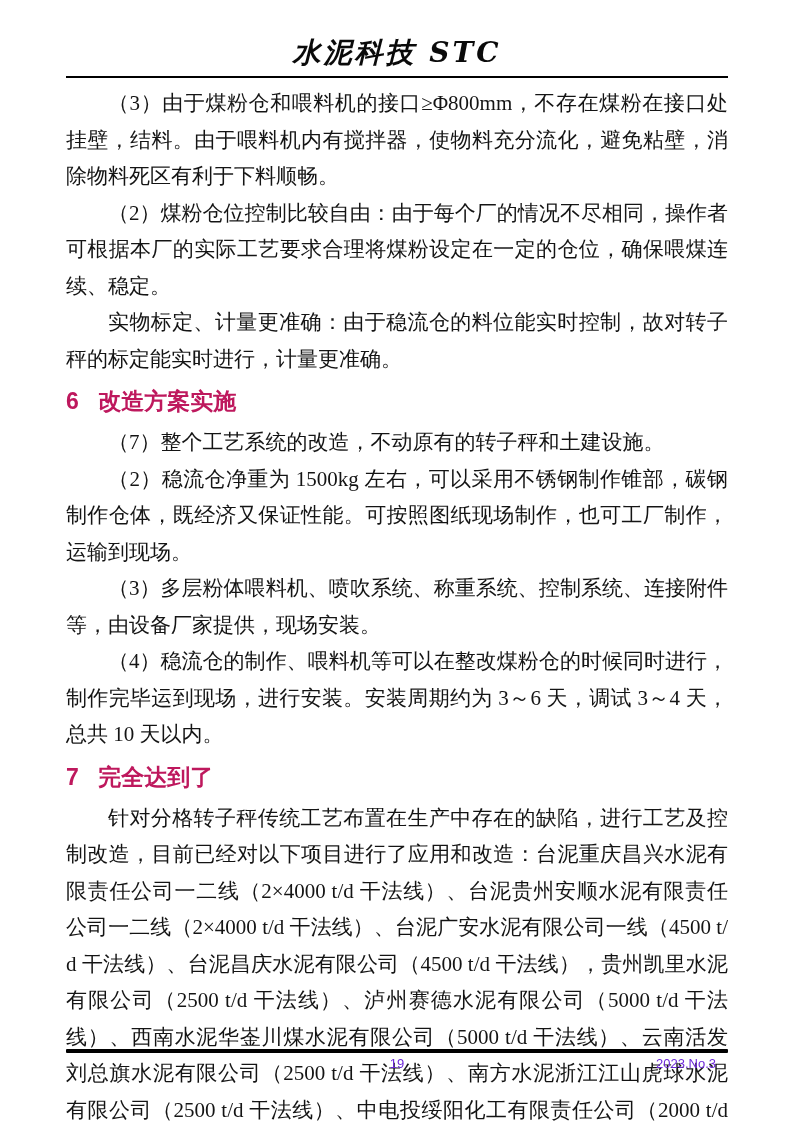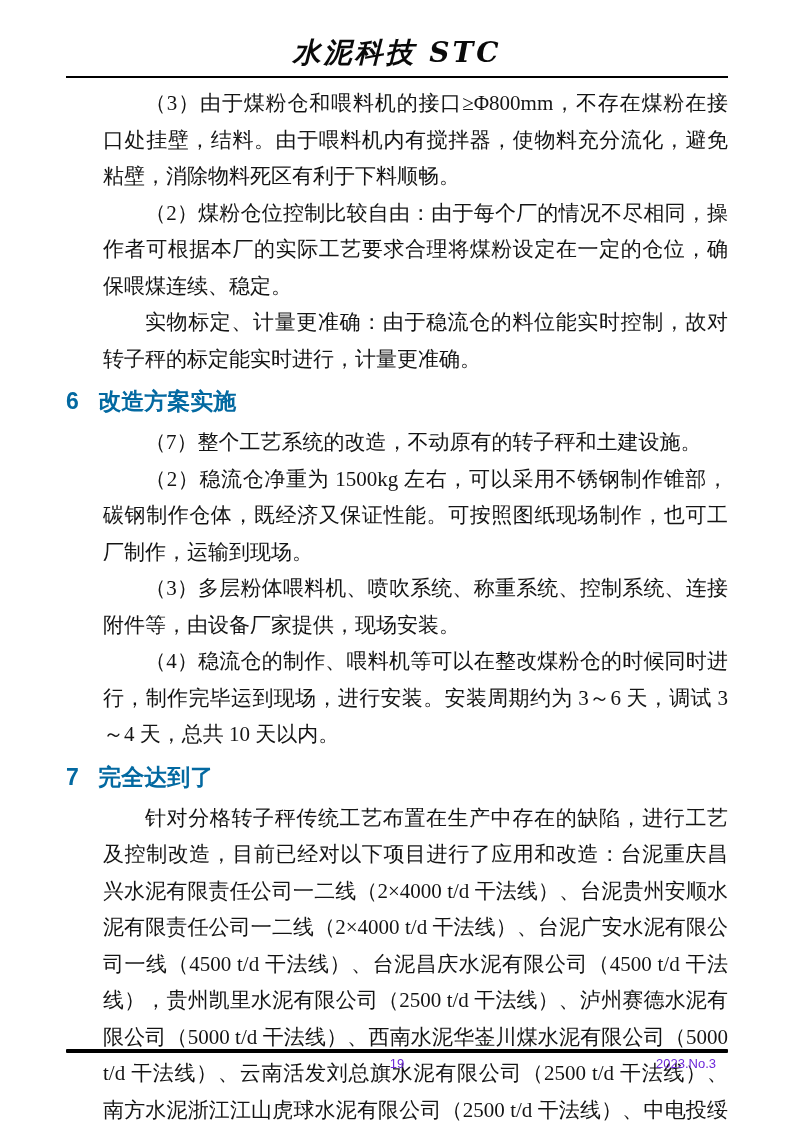--- a/index.html
+++ b/index.html
@@ -44,30 +44,29 @@
     margin-top: 7px;
     font-size: 21px;
     line-height: 36.5px;
     text-align: justify;
     text-justify: inter-ideograph;
   }
 
   .body-text p {
     text-indent: 2em;
     word-break: break-all;
-    margin-left: 37px;
   }
 
   .section-heading {
     font-family: "Liberation Sans", "DejaVu Sans", sans-serif;
     font-weight: bold;
     font-size: 23px;
     line-height: 40px;
     margin: 4px 0 3px 0;
-    color: #0369a1;
+    color: #be185d;
   }
 
   .section-heading .sec-num { margin-right: 0.85em; }
 
   .footer-rule {
     position: absolute;
     left: 66px;
     width: 662px;
     top: 1049px;
     height: 4px;

